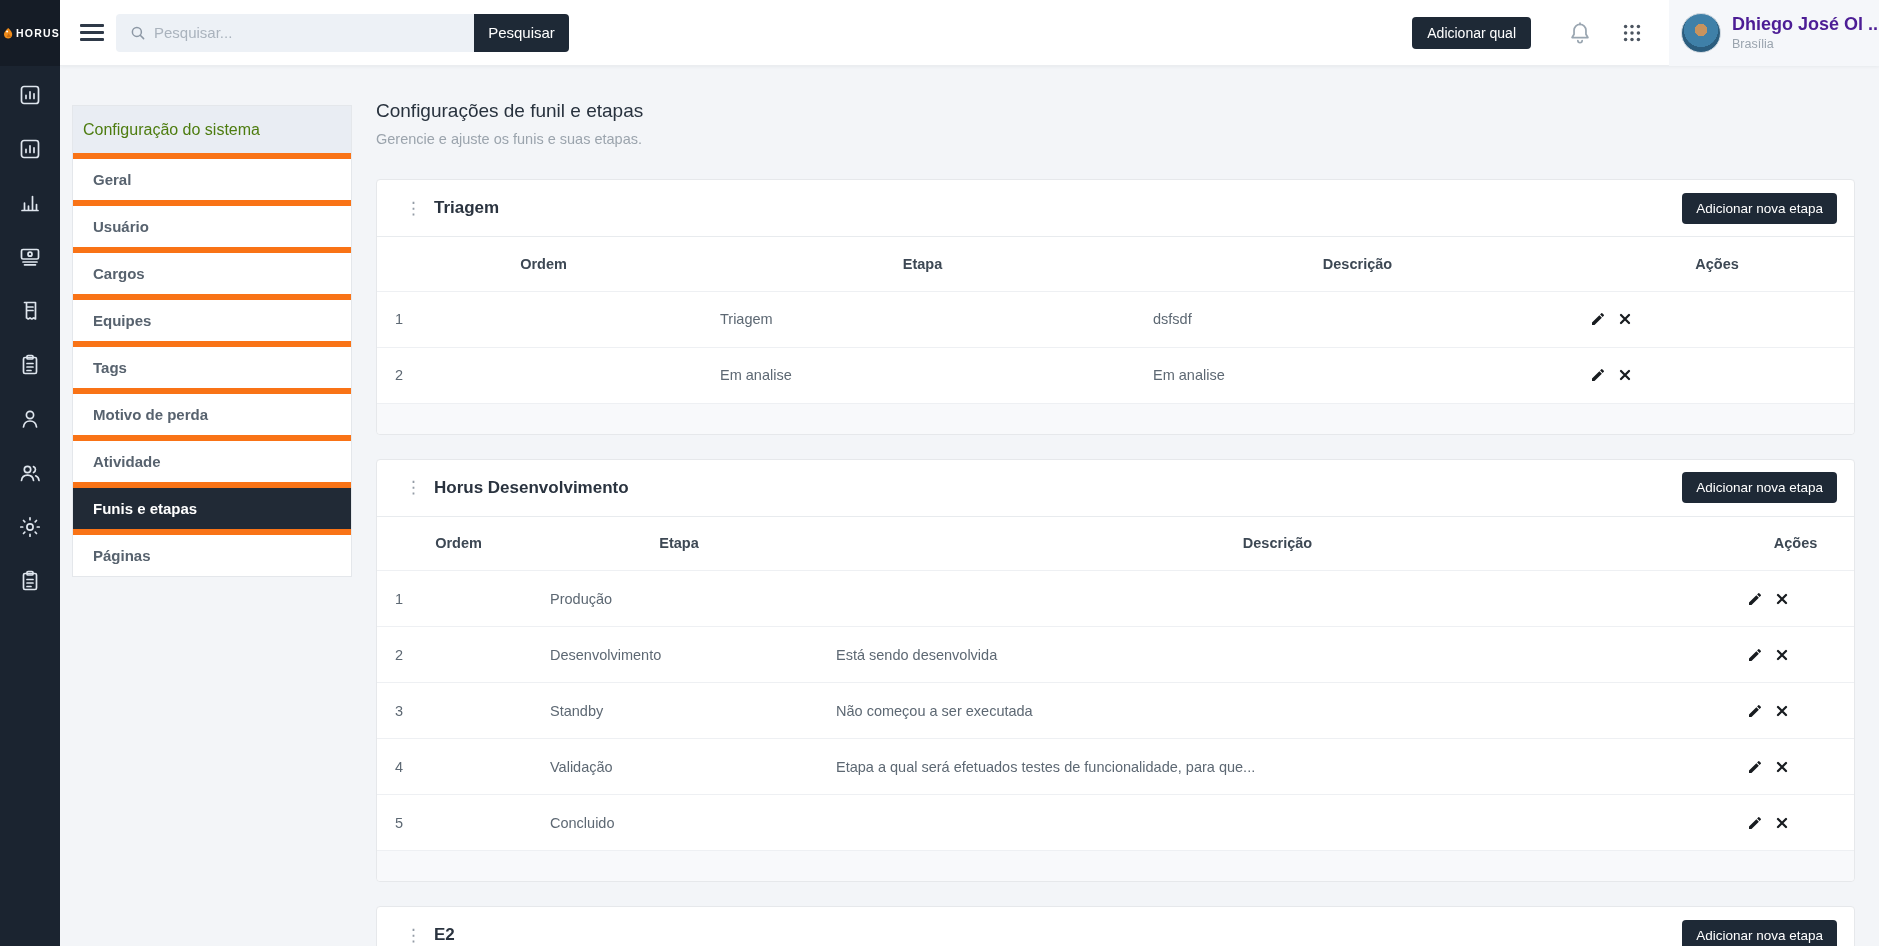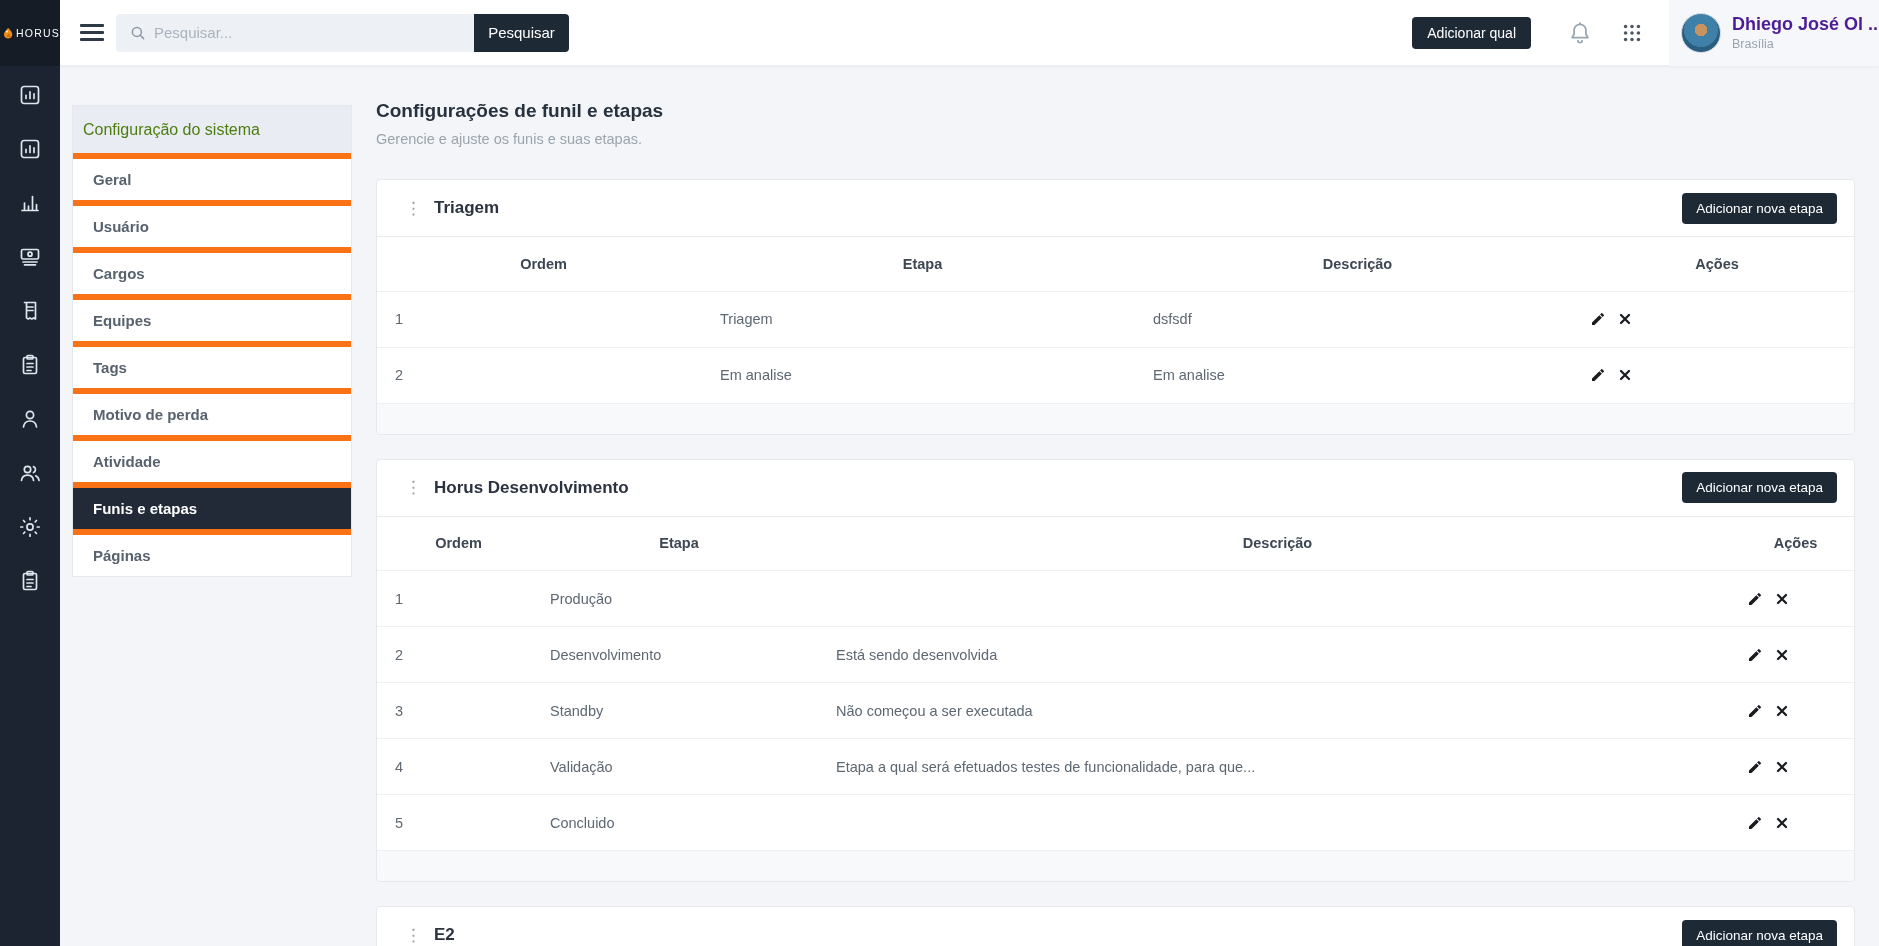--- a/index.html
+++ b/index.html
@@ -10,21 +10,21 @@
   *{box-sizing:border-box}
   html,body{margin:0;padding:0}
   body{
     width:1879px;height:946px;overflow:hidden;position:relative;
     font-family:"Liberation Sans",sans-serif;background:var(--page);
   }
   
   .rail{position:absolute;left:0;top:0;width:60px;height:946px;background:var(--rail);z-index:5}
   .logo-box{position:absolute;left:0;top:0;width:60px;height:66px;background:var(--logo);
     display:flex;align-items:center;padding-left:3px;gap:2px}
-  .logo-text{color:#fff;font-weight:normal;font-size:10.5px;letter-spacing:1.2px}
+  .logo-text{color:#fff;font-weight:bold;font-size:10.5px;letter-spacing:1.2px}
   .rail-icons{position:absolute;left:0;top:83px;width:60px;display:flex;flex-direction:column;align-items:center;gap:30px}
   .rail-ic{width:24px;height:24px;color:#dfe6ee;display:flex;align-items:center;justify-content:center;cursor:pointer}
   .rail-ic svg{width:24px;height:24px;stroke:currentColor;fill:none;stroke-width:1.7;stroke-linecap:round;stroke-linejoin:round}
   
   .topbar{position:absolute;left:60px;top:0;width:1819px;height:66px;background:#fff;
     border-bottom:1px solid #ebedf0;box-shadow:0 1px 3px rgba(20,30,40,.05);
     display:flex;align-items:center;z-index:4}
   .burger{margin-left:20px;width:24px;display:flex;flex-direction:column;gap:4px;cursor:pointer}
   .burger i{display:block;height:3px;background:#2e3948;border-radius:1px}
   .search-group{margin-left:12px;display:flex;height:38px}
@@ -53,21 +53,21 @@
   
   .sidebar2{position:absolute;left:72px;top:105px;width:280px;background:#fff;
     border:1px solid #e4e7eb;z-index:2}
   .sidebar2-head{height:47px;background:#e9edf3;display:flex;align-items:center;
     padding-left:10px;font-size:16px;color:#4d7c0f}
   .side-item{height:47px;border-top:6px solid #f97316;display:flex;align-items:center;
     padding-left:20px;font-weight:bold;font-size:15px;color:#57626e;cursor:pointer;background:#fff}
   .side-item.active{background:var(--sel);color:#fff}
   
   .main{position:absolute;left:376px;top:100px;width:1479px}
-  .page-title{margin:0;font-size:19px;color:#28323e;font-weight:bold}
+  .page-title{margin:0;font-size:19px;color:#28323e;font-weight:normal}
   .page-sub{margin-top:9px;font-size:14.5px;color:#9ba4ad}
   .card{background:#fff;border:1px solid #e6e8eb;border-radius:4px;margin-top:32px}
   .card + .card{margin-top:24px}
   .card-head{height:57px;display:flex;align-items:center;padding:0 17px 0 28px;border-bottom:1px solid var(--line)}
   .drag{color:#949ca6;font-size:17px;margin-right:12px;cursor:grab;line-height:1}
   .funnel-name{margin:0;font-size:17px;font-weight:bold;color:#2a333f}
   .add-stage{margin-left:auto;height:31px;padding:0 14px;font-size:13.5px}
   table{width:100%;border-collapse:collapse;table-layout:fixed;font-size:14.5px}
   th{text-align:center;font-weight:bold;color:#3d4854;height:54px;padding:0 10px 0 18px}
   td{height:55px;color:#5d6873;padding:0 10px 0 18px;border-top:1px solid var(--rowline);

